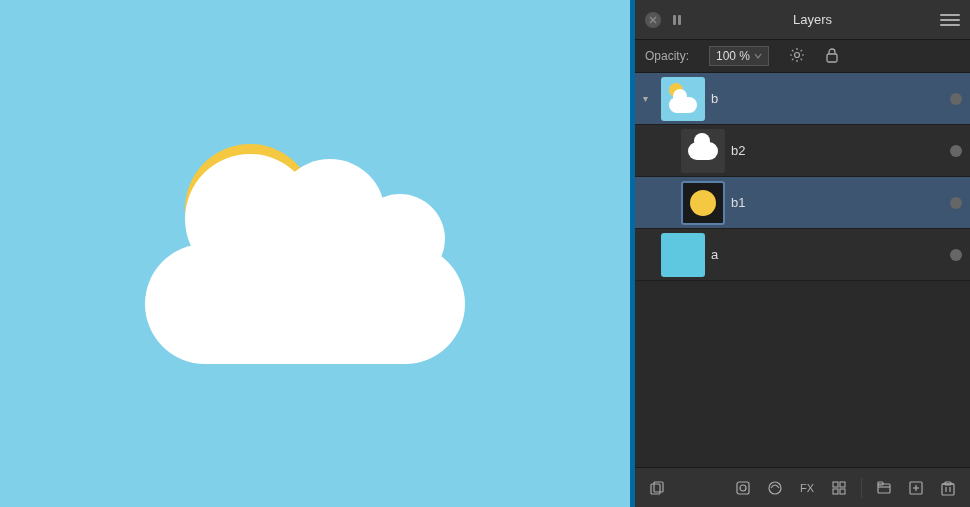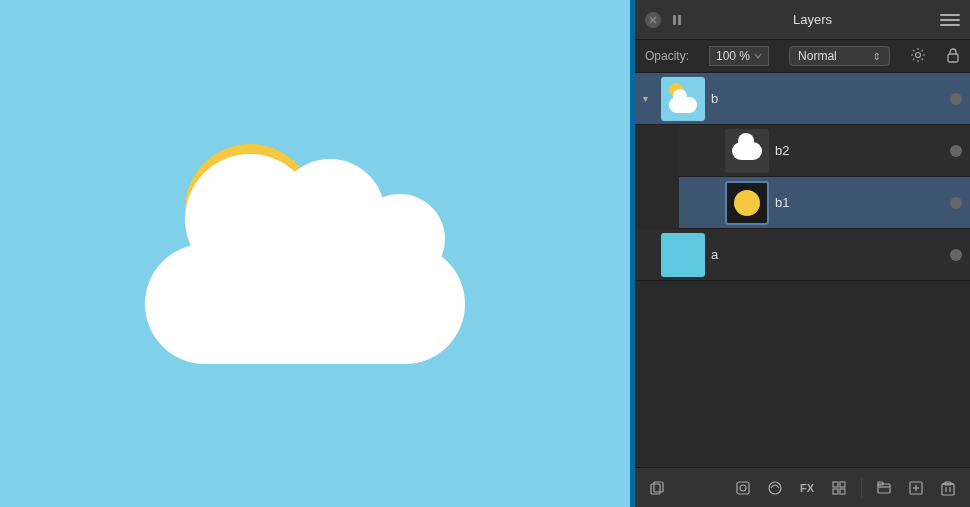--- a/index.html
+++ b/index.html
@@ -364,21 +364,20 @@
     }
 
     .indent {
       width: 16px;
       flex-shrink: 0;
     }
 
     
     .layer-row.sublayer {
       padding-left: 24px;
-      margin-left: 44px;
     }
 
     
     .panel-toolbar {
       display: flex;
       align-items: center;
       height: 40px;
       padding: 0 8px;
       background: #333;
       border-top: 1px solid #1a1a1a;
@@ -447,24 +446,20 @@
   </div>
 
   <div class="opacity-row">
     <span class="opacity-label">Opacity:</span>
     <div class="opacity-value">
       <span>100 %</span>
       <svg width="8" height="8" viewBox="0 0 8 8">
         <path d="M1 2 L4 6 L7 2" stroke="#888" stroke-width="1.2" fill="none"></path>
       </svg>
     </div>
-    <div class="blend-mode">
-      <span>Normal</span>
-      <span class="blend-arrows">⇕</span>
-    </div>
     <div class="opacity-gear">
       <svg width="16" height="16" viewBox="0 0 16 16">
         <circle cx="8" cy="8" r="2.5" fill="none" stroke="#aaa" stroke-width="1.2"></circle>
         <path d="M8 1v2M8 13v2M1 8h2M13 8h2M2.93 2.93l1.41 1.41M11.66 11.66l1.41 1.41M2.93 13.07l1.41-1.41M11.66 4.34l1.41-1.41" stroke="#aaa" stroke-width="1.2"></path>
       </svg>
     </div>
     <div class="opacity-lock">
       <svg width="14" height="16" viewBox="0 0 14 16">
         <rect x="2" y="7" width="10" height="8" rx="1.5" fill="none" stroke="#aaa" stroke-width="1.3"></rect>
         <path d="M4 7V5a3 3 0 016 0v2" fill="none" stroke="#aaa" stroke-width="1.3"></path>
@@ -525,21 +520,21 @@
         <circle cx="8" cy="8" r="3" fill="none" stroke="#aaa" stroke-width="1.2"></circle>
       </svg>
     </div>
     <div class="toolbar-btn">
       <svg width="16" height="16" viewBox="0 0 16 16">
         <circle cx="8" cy="8" r="6" fill="none" stroke="#aaa" stroke-width="1.2"></circle>
         <path d="M4 8 Q8 2 12 8" fill="none" stroke="#aaa" stroke-width="1.2"></path>
       </svg>
     </div>
     <div class="toolbar-btn">
-      <span style="color:#aaa;font-size:11px;font-weight:bold;">FX</span>
+      <span style="color:#aaa;font-size:11px;font-weight:normal;">FX</span>
     </div>
     <div class="toolbar-btn">
       <svg width="16" height="16" viewBox="0 0 16 16">
         <rect x="2" y="2" width="5" height="5" fill="none" stroke="#aaa" stroke-width="1.1"></rect>
         <rect x="9" y="2" width="5" height="5" fill="none" stroke="#aaa" stroke-width="1.1"></rect>
         <rect x="2" y="9" width="5" height="5" fill="none" stroke="#aaa" stroke-width="1.1"></rect>
         <rect x="9" y="9" width="5" height="5" fill="none" stroke="#aaa" stroke-width="1.1"></rect>
       </svg>
     </div>
     <div class="toolbar-sep"></div>

